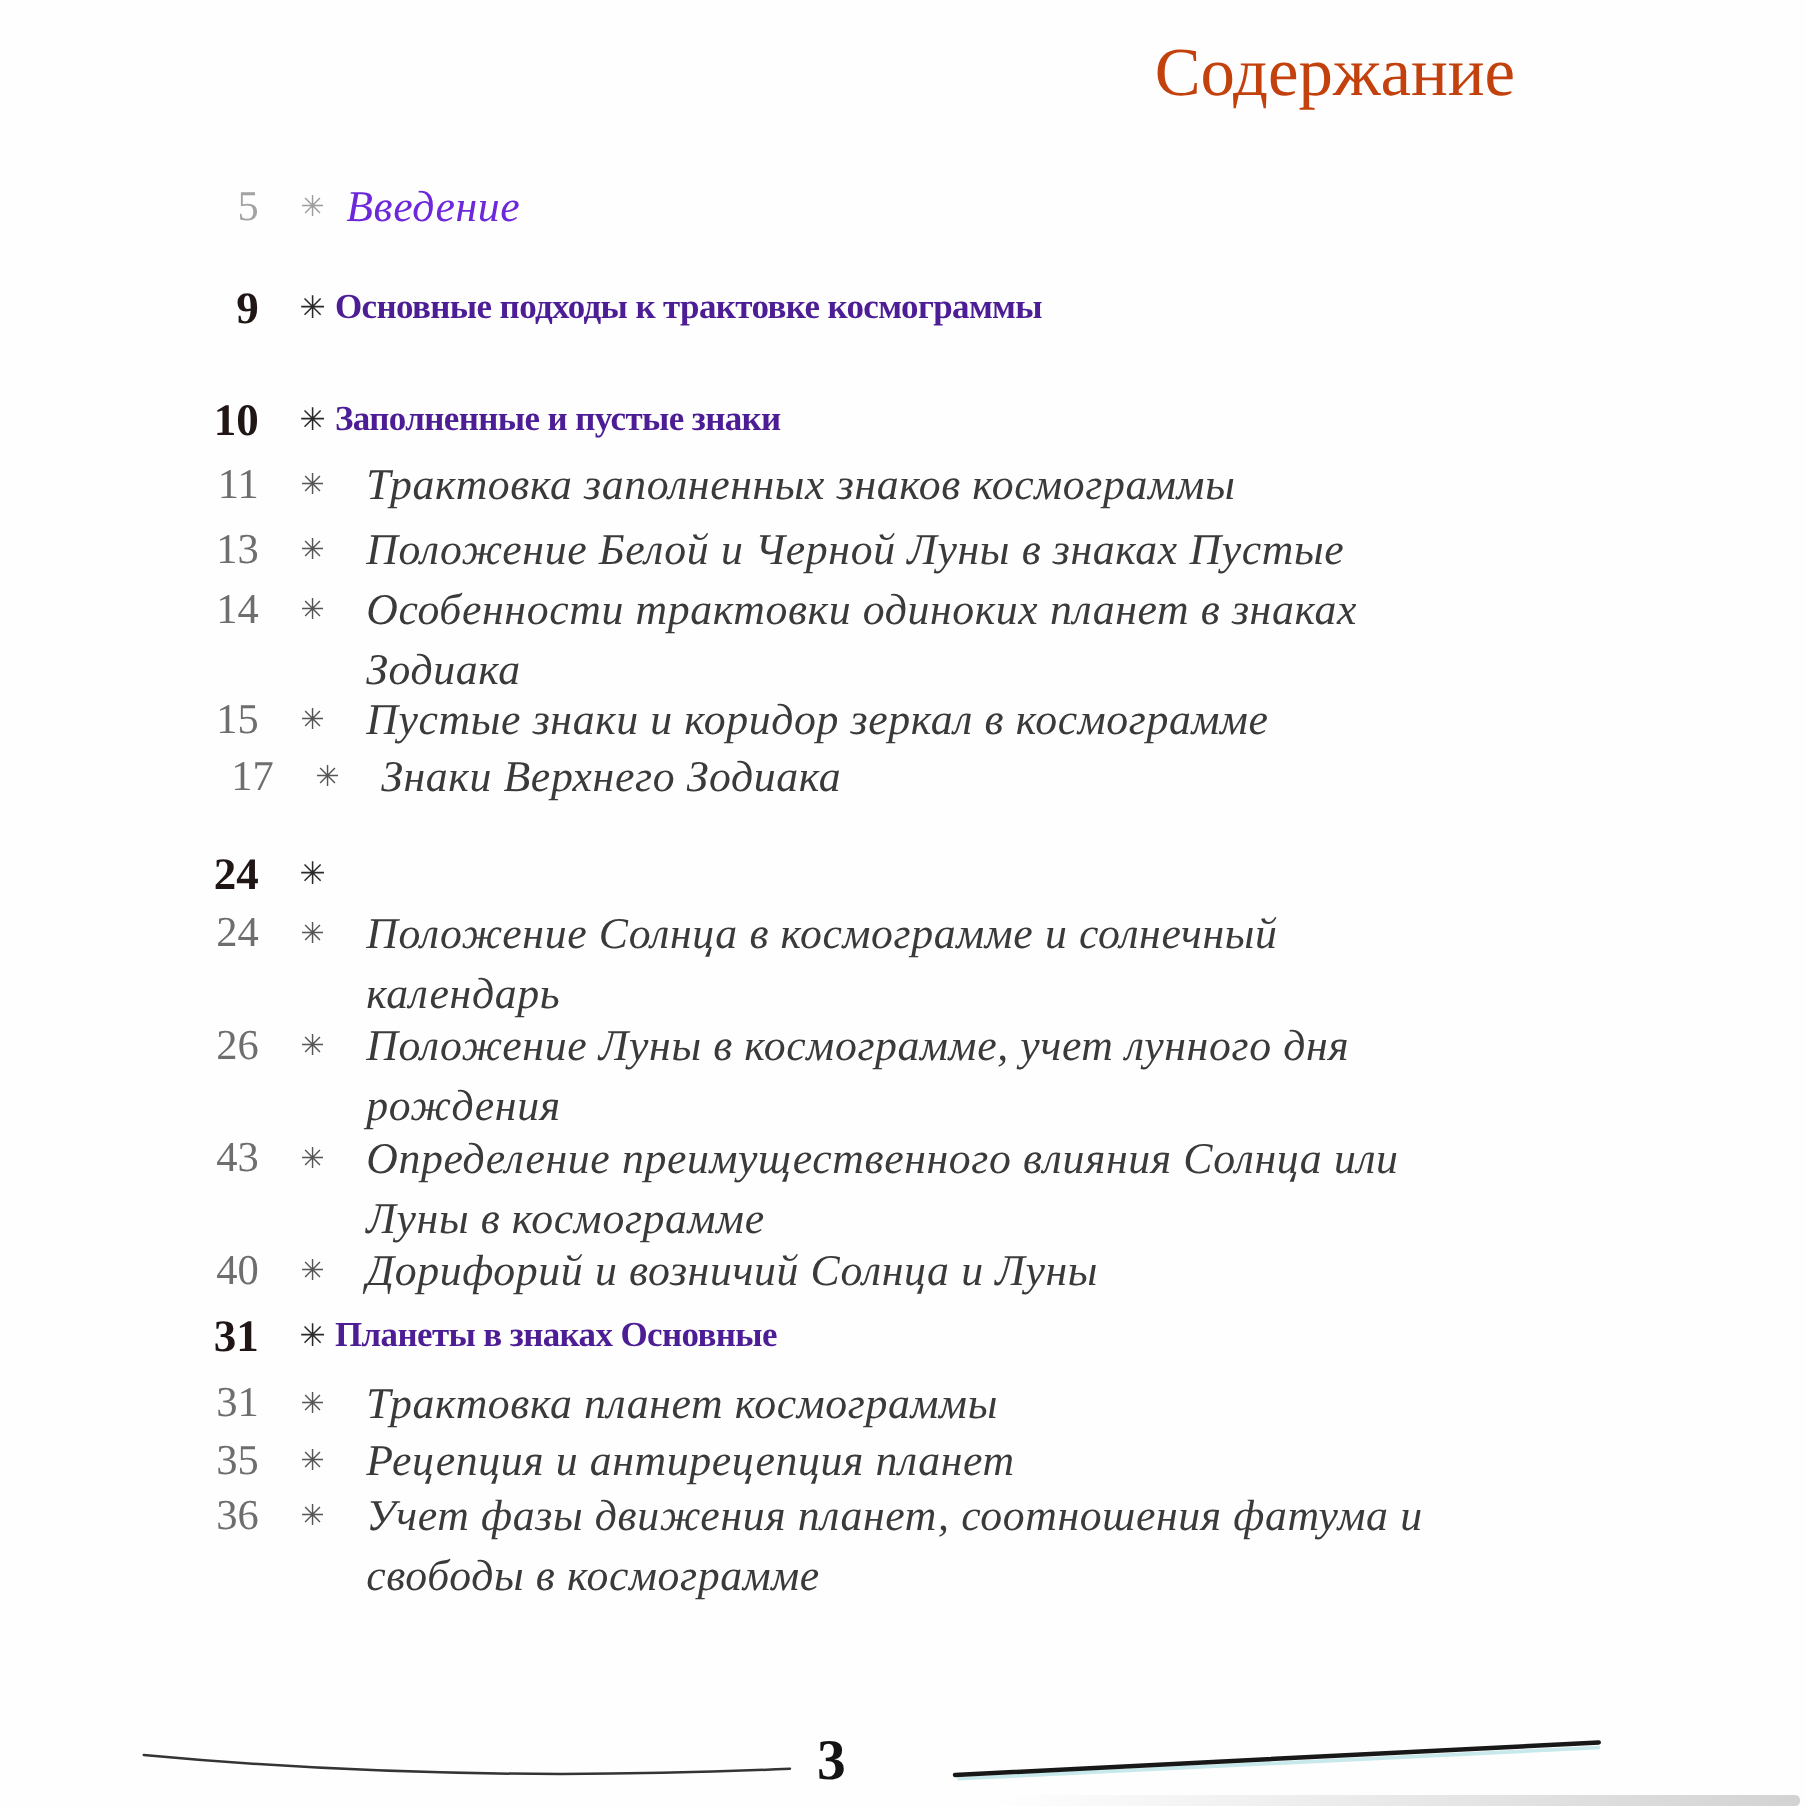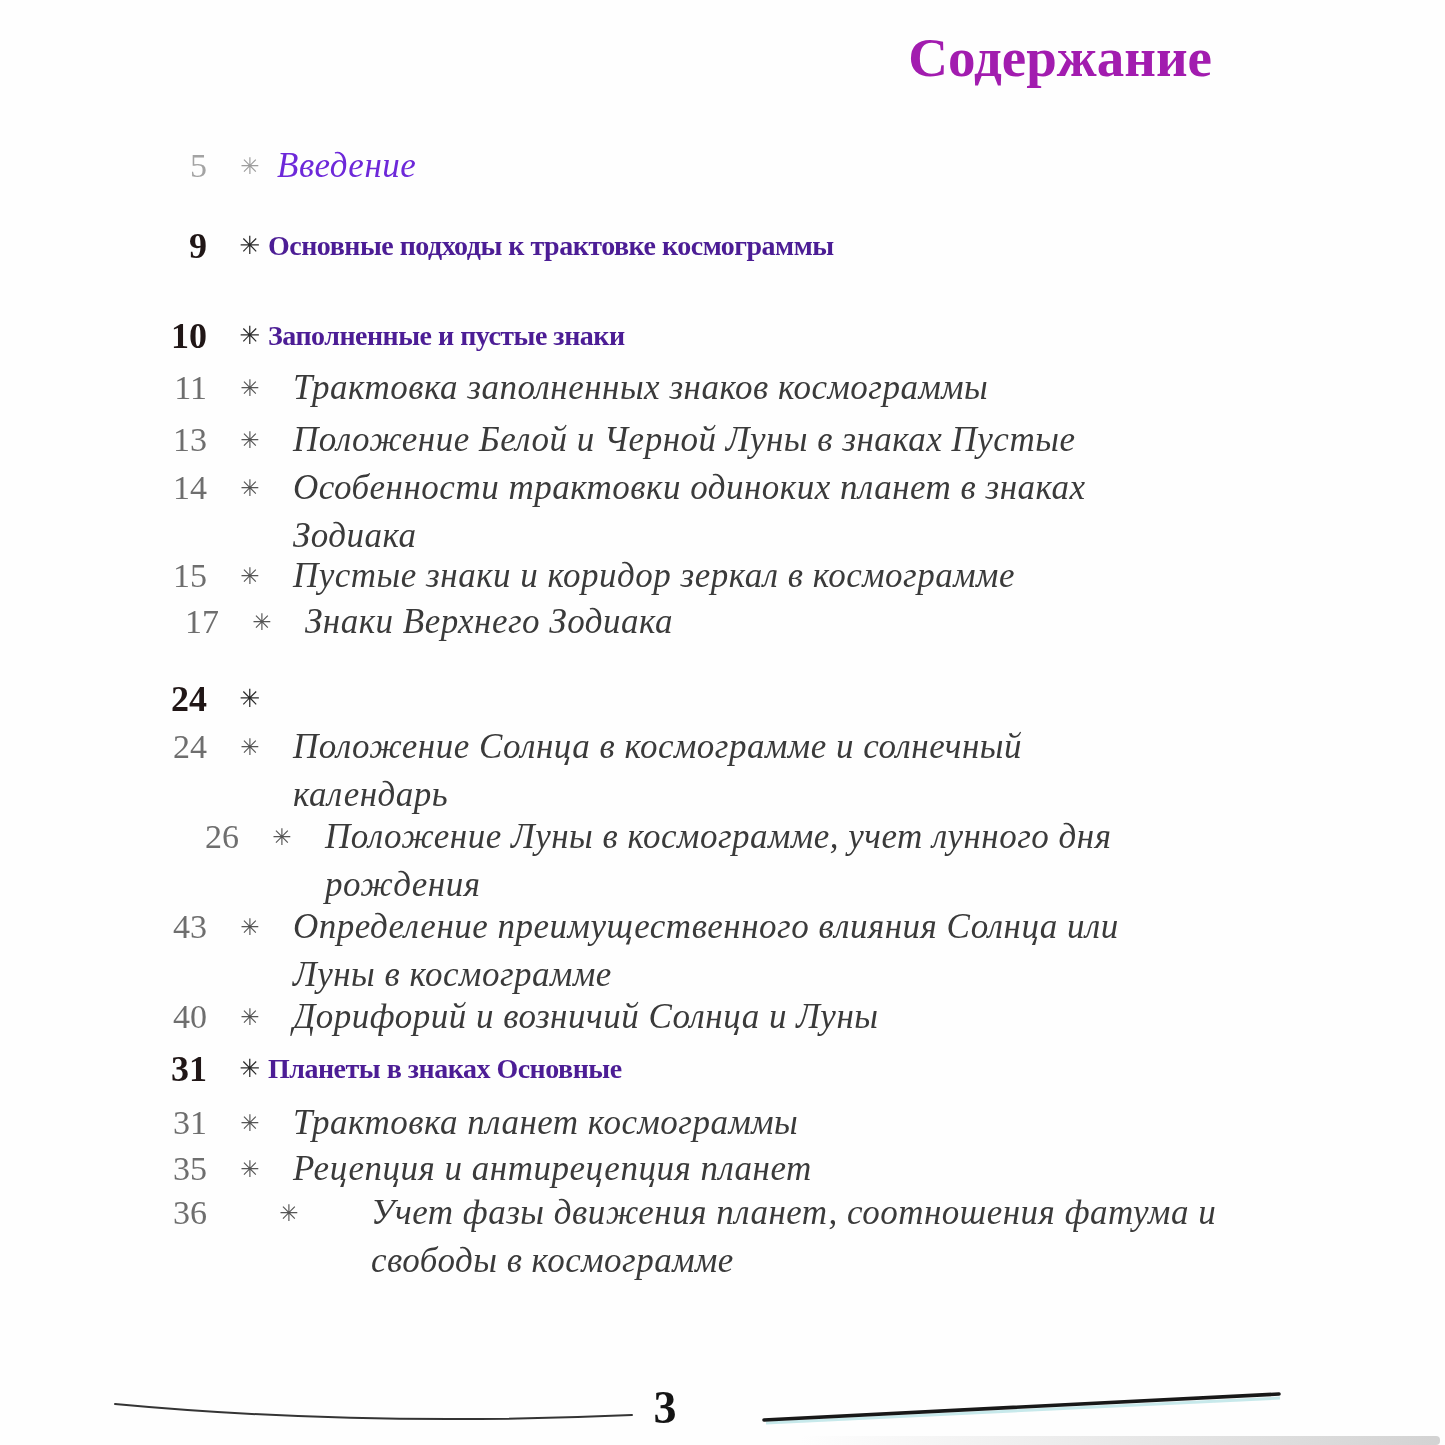--- a/index.html
+++ b/index.html
@@ -4,21 +4,21 @@
 <style>
   html,body { margin:0; padding:0; background:#e9e9e9; }
   .page {
     position:relative; width:1445px; height:1445px;
     background:#fefefe; overflow:hidden;
     font-family:"Liberation Serif", serif;
   }
   .title {
     position:absolute; top:26px; left:0; right:233px;
     margin:0; text-align:right;
-    font-size:55px; font-weight:700; color:#a21caf;
+    font-size:55px; font-weight:400; color:#c2410c;
     letter-spacing:0px;
   }
   .toc { position:absolute; left:0; top:142px; width:1445px; }
   .toc-row {
     display:grid;
     grid-template-columns:207px 86px auto;
     align-items:start;
     line-height:48px;
   }
   .toc-row .num   { justify-self:end; font-size:34px; color:#6e6e6e; }
@@ -33,27 +33,27 @@
   .toc-row.intro .star  { color:#9d9d9d; }
   .toc-row.intro .label { color:#6d28d9; margin-left:-16px; }
   
   .toc-row:nth-child(2)  { margin-top:32px; }
   .toc-row:nth-child(3)  { margin-top:42px; }
   .toc-row:nth-child(4)  { margin-top:4px; }
   .toc-row:nth-child(5)  { margin-top:4px; }
   .toc-row:nth-child(7)  { margin-top:-8px; }
   .toc-row:nth-child(8)  { margin-top:-2px;padding-left:12px; }
   .toc-row:nth-child(9)  { margin-top:29px; }
-  .toc-row:nth-child(11) { margin-top:-6px;margin-left:32px; }
+  .toc-row:nth-child(11) { margin-top:-6px; }
   .toc-row:nth-child(12) { margin-top:-6px; }
   .toc-row:nth-child(13) { margin-top:-6px; }
   .toc-row:nth-child(14) { margin-top:4px; }
   .toc-row:nth-child(15) { margin-top:6px; }
   .toc-row:nth-child(16) { margin-top:-2px; }
-  .toc-row:nth-child(17) { margin-top:-4px;gap:39px; }
+  .toc-row:nth-child(17) { margin-top:-4px; }
   .footer-rules { position:absolute; left:0; top:1378px; width:1445px; height:67px; }
   .footer-pagenum {
     position:absolute; left:638px; top:1381px; width:54px;
     text-align:center; font-size:46px; font-weight:700; color:#141414;
   }
   .scan-smudge {
     position:absolute; left:800px; top:1436px; width:640px; height:9px;
     background:linear-gradient(to right, rgba(190,190,190,0), rgba(175,175,175,0.55));
     border-radius:4px;
   }

